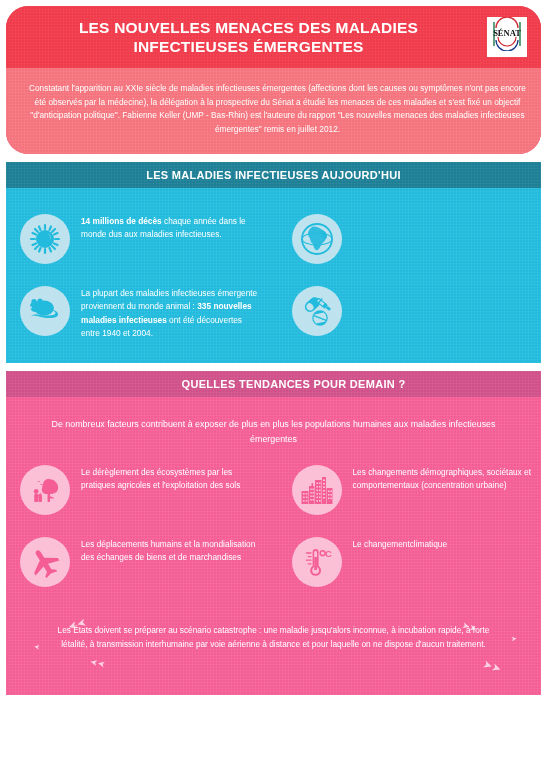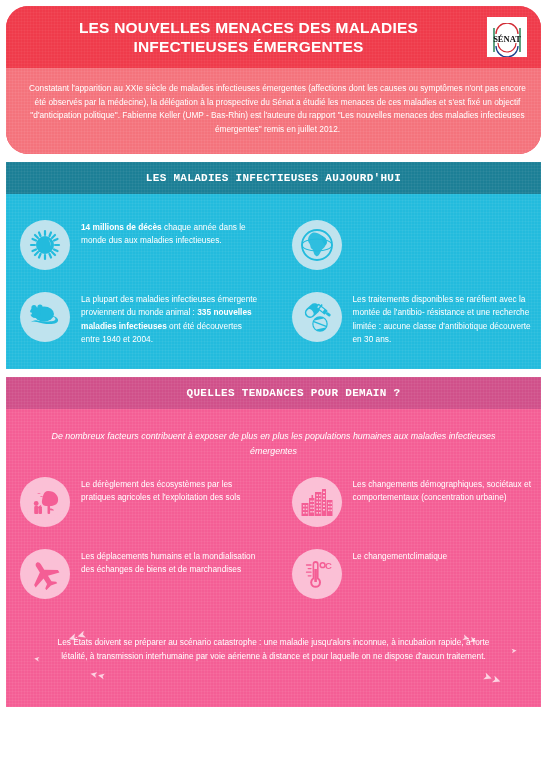--- a/index.html
+++ b/index.html
@@ -37,21 +37,21 @@
     font-weight:bold;
     font-size:15.5px;
     line-height:19px;
     letter-spacing:0.2px;
   }
   .senat-logo {
     position:absolute;
     right:14px; top:11px;
     width:40px; height:40px;
     background:#ffffff;
-    display:flex; align-items:flex-end; justify-content:center;
+    display:flex; align-items:flex-start; justify-content:center;
   }
   .senat-logo svg { display:block; }
 
   .header-body {
     position:relative;
     height:86px;
     background:#f4737c;
     background-image:
       linear-gradient(rgba(255,255,255,0.05) 1px, transparent 1px),
       linear-gradient(90deg, rgba(255,255,255,0.05) 1px, transparent 1px);
@@ -61,27 +61,26 @@
   .header-para {
     color:#ffffff;
     font-size:8.3px;
     line-height:13.6px;
     text-align:center;
   }
 
   
   .section { margin:8px 6px 0 6px; overflow:hidden; }
   .section-head {
-    height:32px;
+    height:26px;
     display:flex; align-items:center; justify-content:center;
     color:#ffffff;
     font-weight:bold;
     font-size:11px;
     letter-spacing:0.3px;
-    font-family:Liberation Mono, monospace;
   }
   .section-body { position:relative; }
 
   .teal .section-head {
     background:#1c7f96;
     background-image:
       linear-gradient(rgba(255,255,255,0.04) 1px, transparent 1px),
       linear-gradient(90deg, rgba(255,255,255,0.04) 1px, transparent 1px);
     background-size:3px 3px;
   }
@@ -136,21 +135,20 @@
     padding-top:3px;
   }
   .fact .text b { font-weight:bold; }
 
   .lead-text {
     color:#ffffff;
     font-size:8.9px;
     line-height:15px;
     text-align:center;
     padding:20px 30px 6px 30px;
-    font-style:italic;
   }
 
   
   .conclusion {
     position:relative;
     text-align:center;
     color:#ffffff;
     font-size:8.3px;
     line-height:14px;
     padding:26px 40px 34px 40px;
@@ -285,23 +283,20 @@
                   <rect x="27" y="9.6" width="5" height="2.8" rx="1.2"></rect>
                   <line x1="13" y1="11" x2="15.2" y2="11" stroke="#23bbdd" stroke-width="1.6"></line>
                   <line x1="18.5" y1="7" x2="18.5" y2="15" stroke="#23bbdd" stroke-width="1.5"></line>
                 </g>
                 <circle cx="20" cy="24" r="7"></circle>
                 <circle cx="20" cy="24" r="7" fill="none" stroke="#23bbdd" stroke-width="1.5"></circle>
                 <path d="M14.4 20.5 A7 7 0 0 0 16.2 29.4 L25.6 27.5 A7 7 0 0 0 23.8 18.6 Z" fill="#bfe3ee"></path>
                 <line x1="13.8" y1="21.6" x2="26.2" y2="26.4" stroke="#23bbdd" stroke-width="1.5"></line>
               </g>
             </svg>
-          </div>
-          <div class="text">
-            <span>Les traitements disponibles se raréfient avec la montée de l'antibio- résistance et une recherche limitée : aucune classe d'antibiotique découverte en 30 ans.</span>
           </div>
         </div>
       </div>
 
     </div>
   </div>
 
   <div class="section pink">
     <div class="section-head">QUELLES TENDANCES POUR DEMAIN ?</div>
     <div class="section-body">

